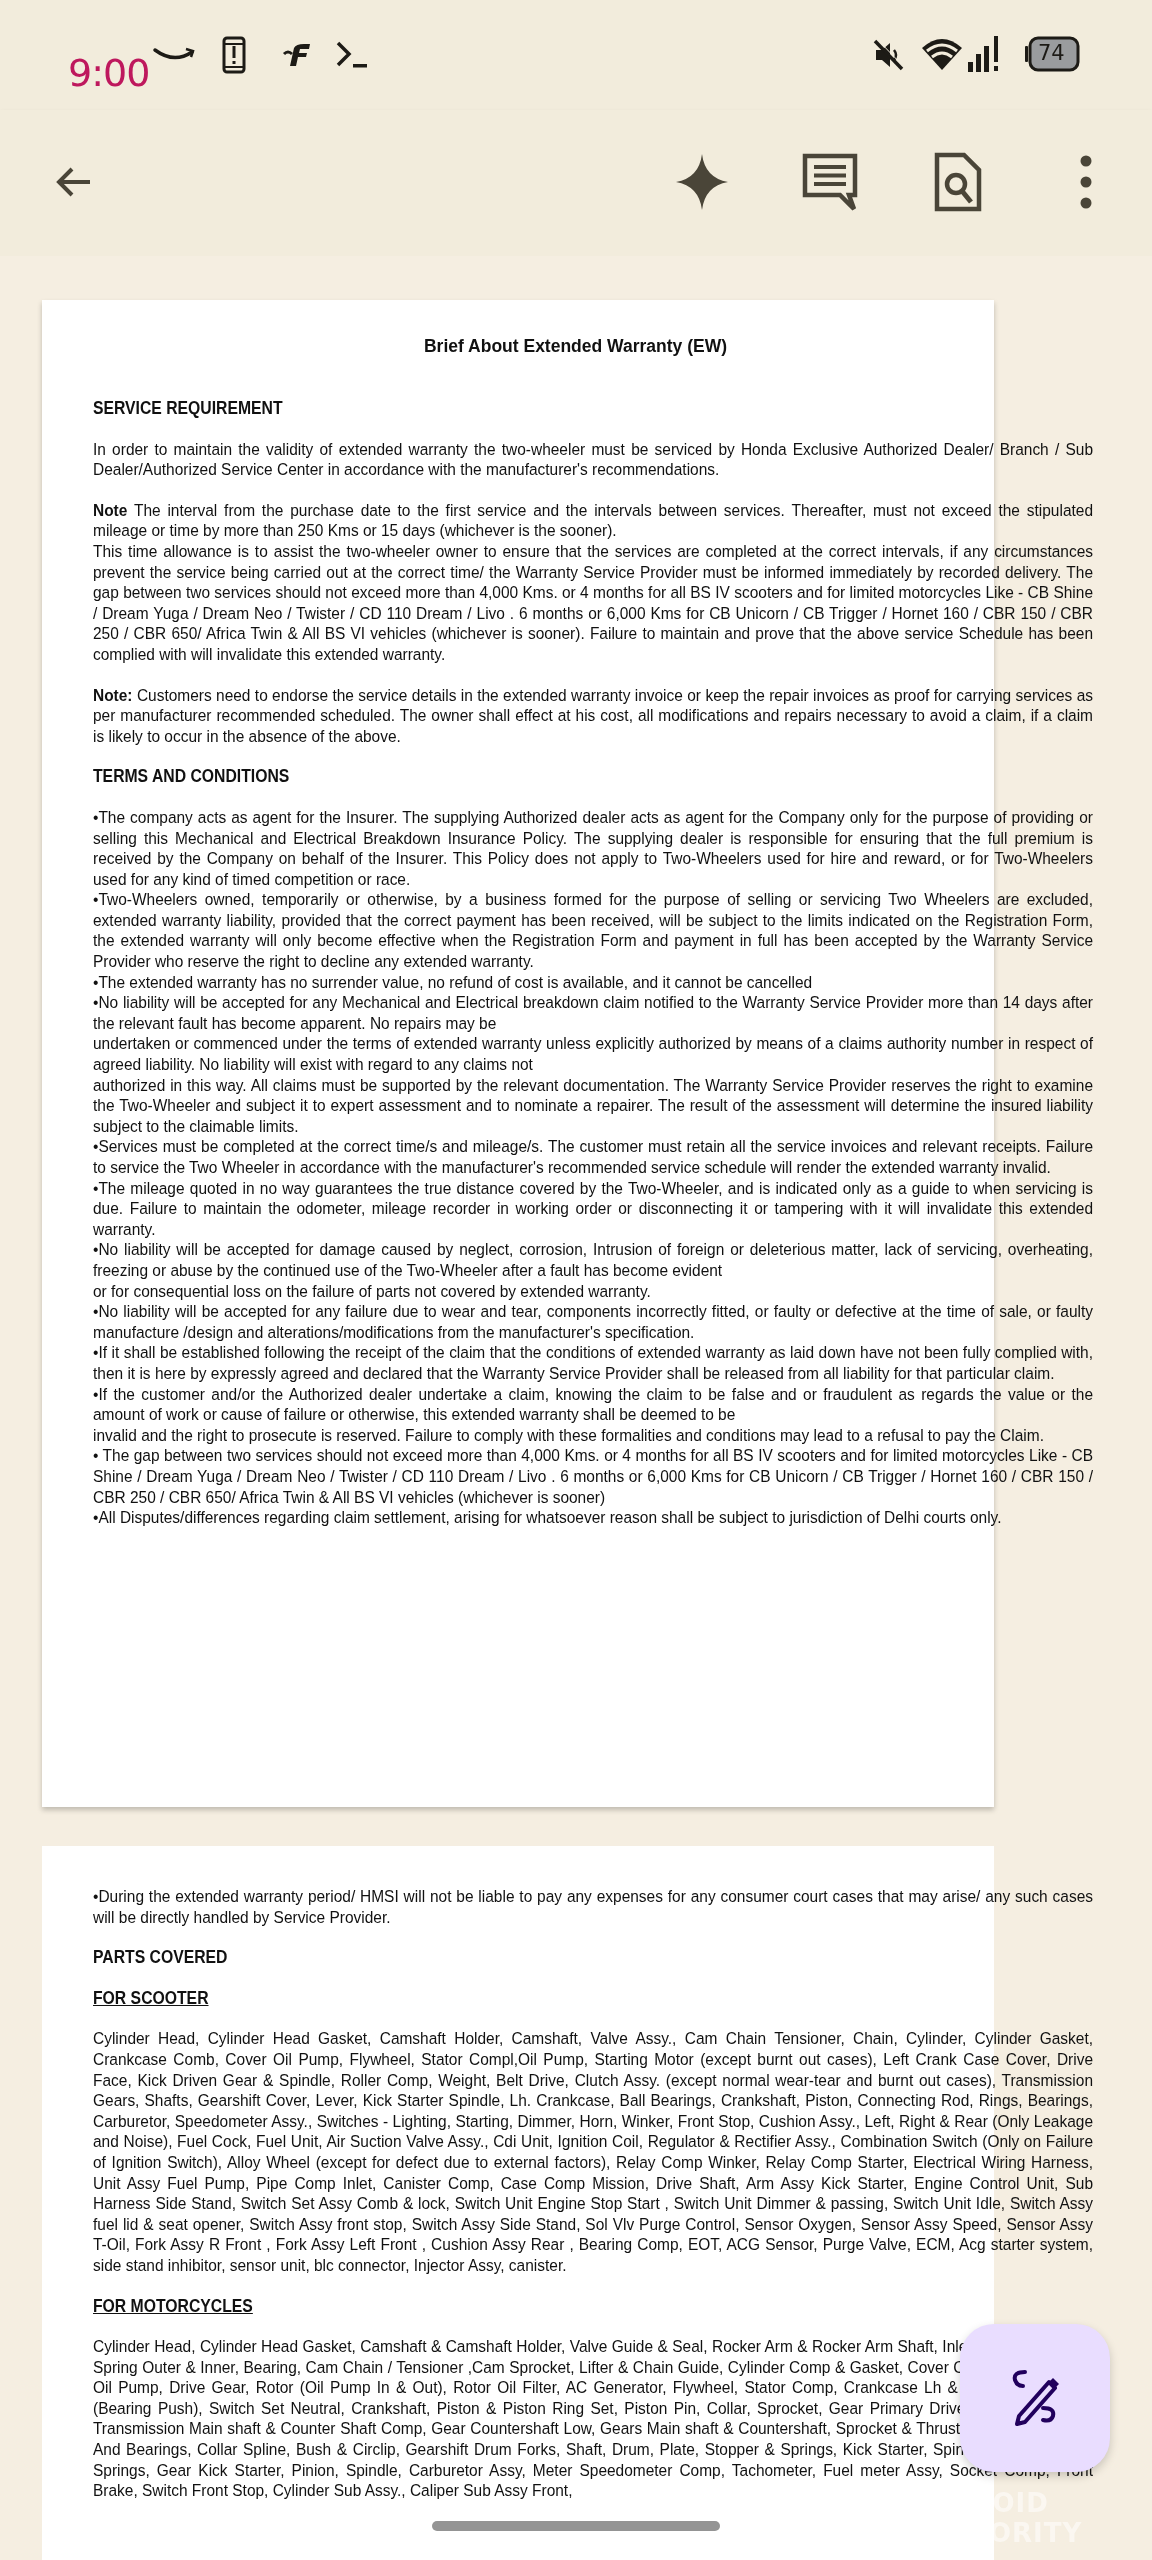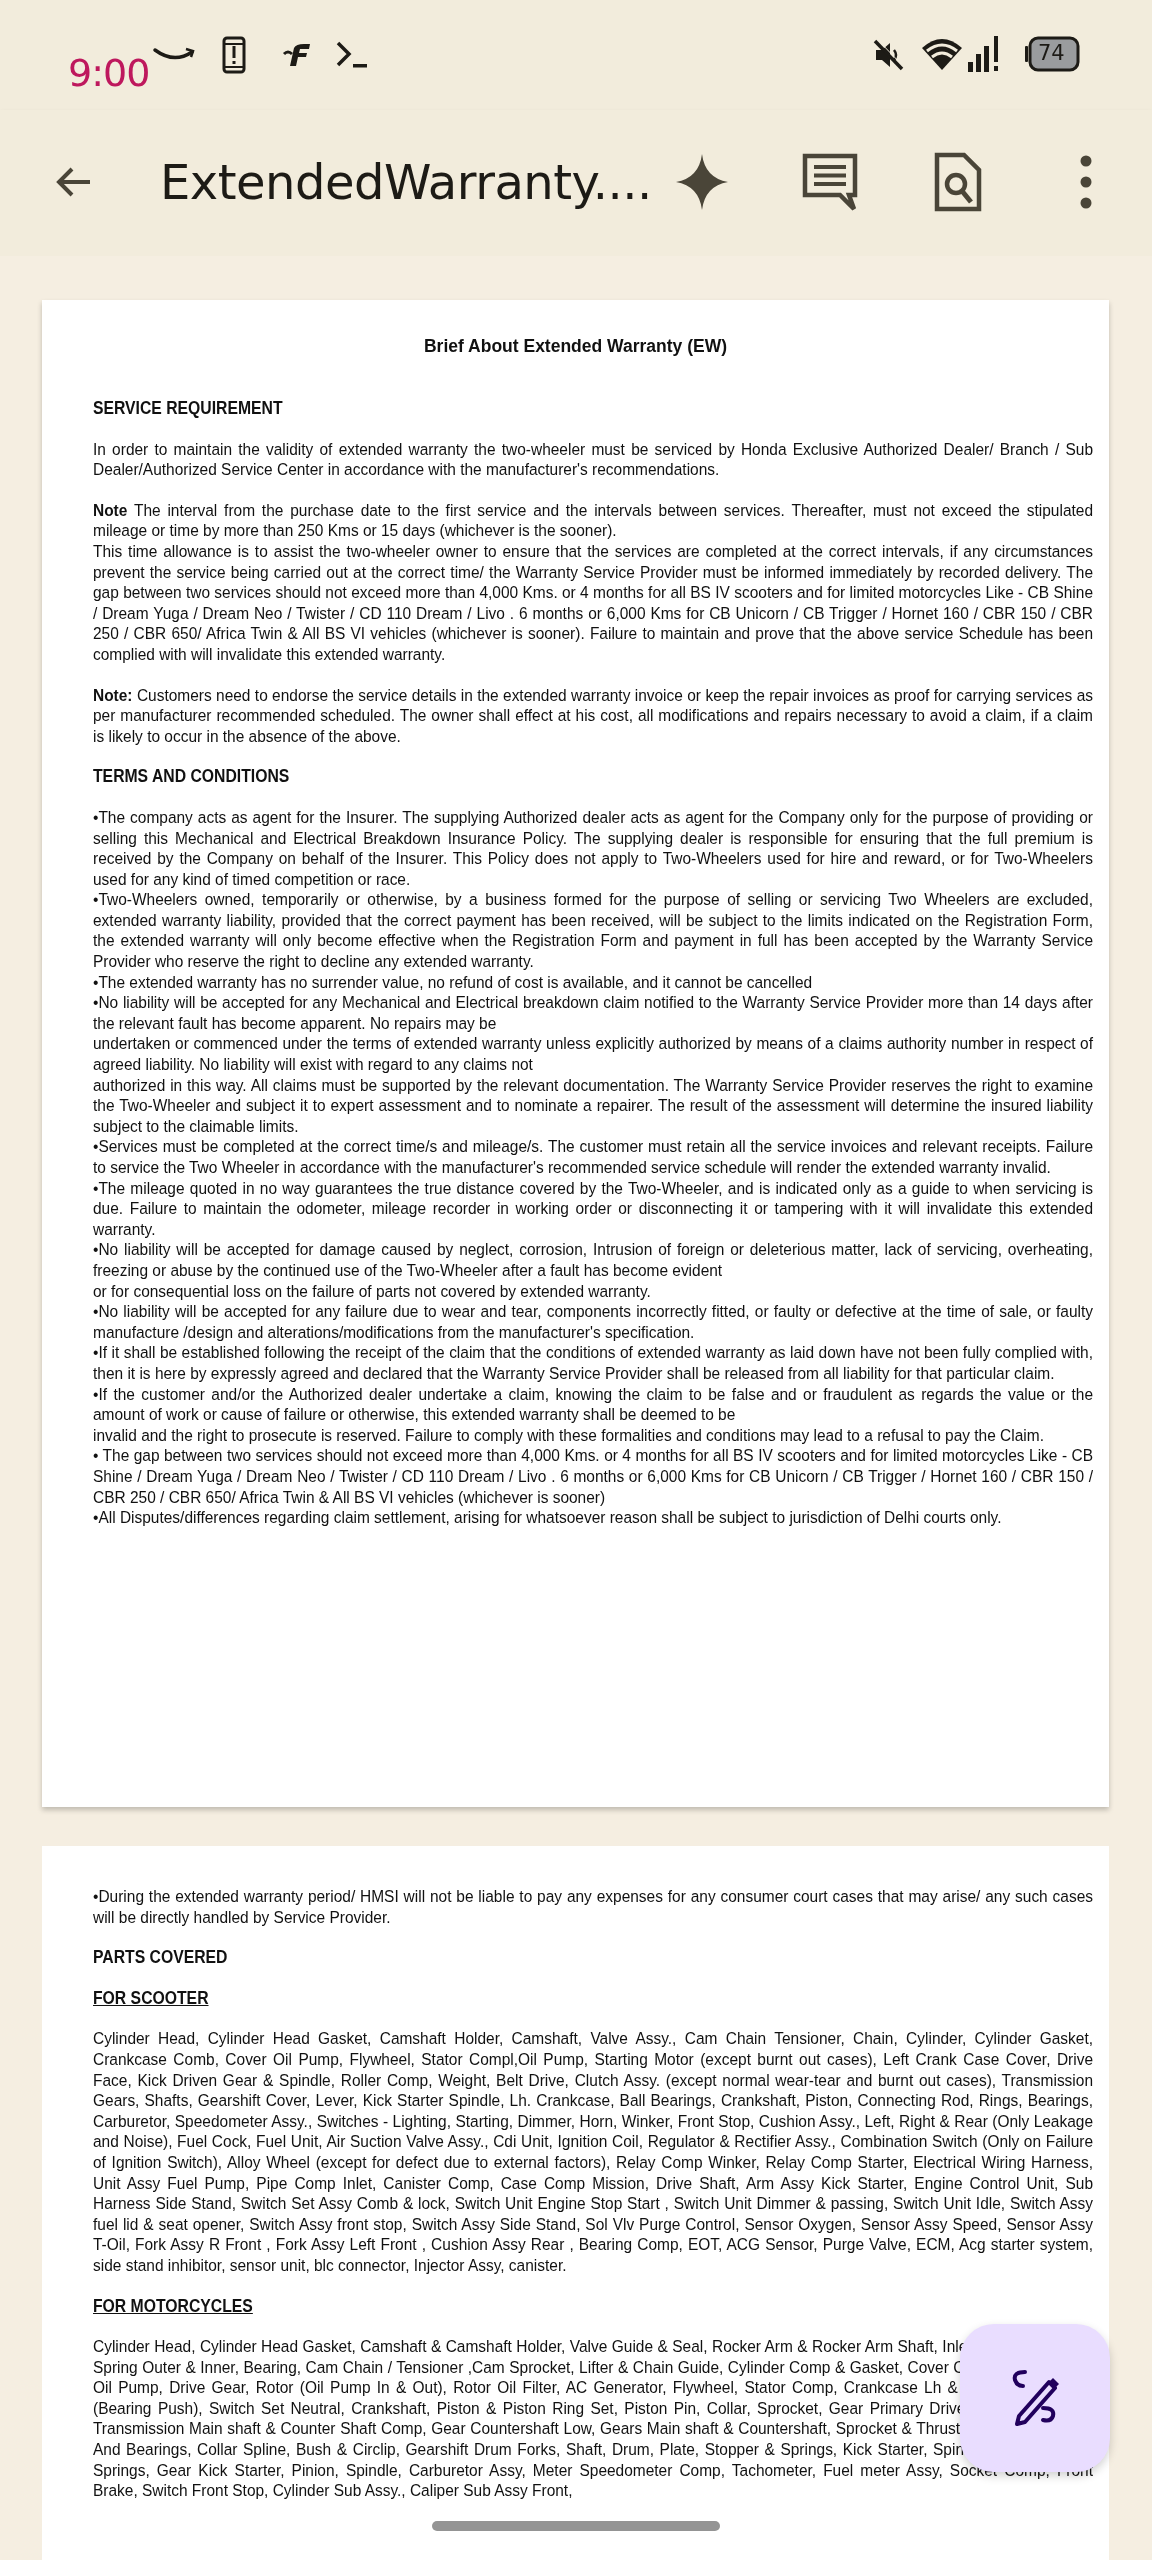--- a/index.html
+++ b/index.html
@@ -21,21 +21,21 @@
     box-shadow:0 2px 4px rgba(0,0,0,0.10);
   }
   .appbar-title {
     position:absolute; left:160px; top:44px; font-size:48px;
     font-family:"DejaVu Sans", sans-serif; color:#1d1b16; letter-spacing:-0.5px;
     white-space:nowrap;
   }
   .ab-btn { position:absolute; top:36px; width:72px; height:72px; display:flex; align-items:center; justify-content:center; cursor:pointer; }
   .viewer { position:absolute; left:0; top:256px; width:1152px; height:2304px; background:#f5eee1; overflow:hidden; }
   .page {
-    position:absolute; left:42px; width:1067px; background:#ffffff;
+    position:absolute; left:42px; width:952px; background:#ffffff;
     box-shadow:0 3px 5px rgba(0,0,0,0.22);
   }
   .page1 { top:44px; height:1507px; }
   .page2 { top:1590px; height:800px; box-shadow:none; }
   .content {
     position:absolute; left:51px; width:1000px;
     font-size:17.2px; line-height:20.6px; color:#111;
   }
   .content p { margin:0; text-align:justify; }
   .doc-title { position:absolute; left:0; width:1067px; top:36px; text-align:center; font-weight:bold; font-size:17.5px; color:#111; }
@@ -115,21 +115,20 @@
     <span style="position:absolute;left:14px;top:5px;font-size:21px;font-family:'DejaVu Sans',sans-serif;color:#1d1b16;">74</span>
   </span>
 </div>
 
 <div class="appbar">
   <div class="ab-btn" style="left:38px;">
     <svg width="48" height="48" viewBox="0 0 48 48">
         <path d="M40 24 H10 M22 11 L9 24 L22 37" stroke="#4a4538" stroke-width="4" fill="none"></path>
       </svg>
   </div>
-  <div class="appbar-title">ExtendedWarranty....</div>
   <div class="ab-btn" style="left:666px;">
     <svg width="56" height="60" viewBox="0 0 56 60">
         <path d="M28 2 Q31 26 54 30 Q31 34 28 58 Q25 34 2 30 Q25 26 28 2 Z" fill="#4a4538"></path>
       </svg>
   </div>
   <div class="ab-btn" style="left:794px;">
     <svg width="56" height="58" viewBox="0 0 56 58">
         <path d="M3 3 H53 V42 H47 L52 56 L38 42 H3 Z" fill="none" stroke="#4a4538" stroke-width="4.5"></path>
         <rect x="12" y="12" width="32" height="4" fill="#4a4538"></rect>
         <rect x="12" y="20.5" width="32" height="4" fill="#4a4538"></rect>

